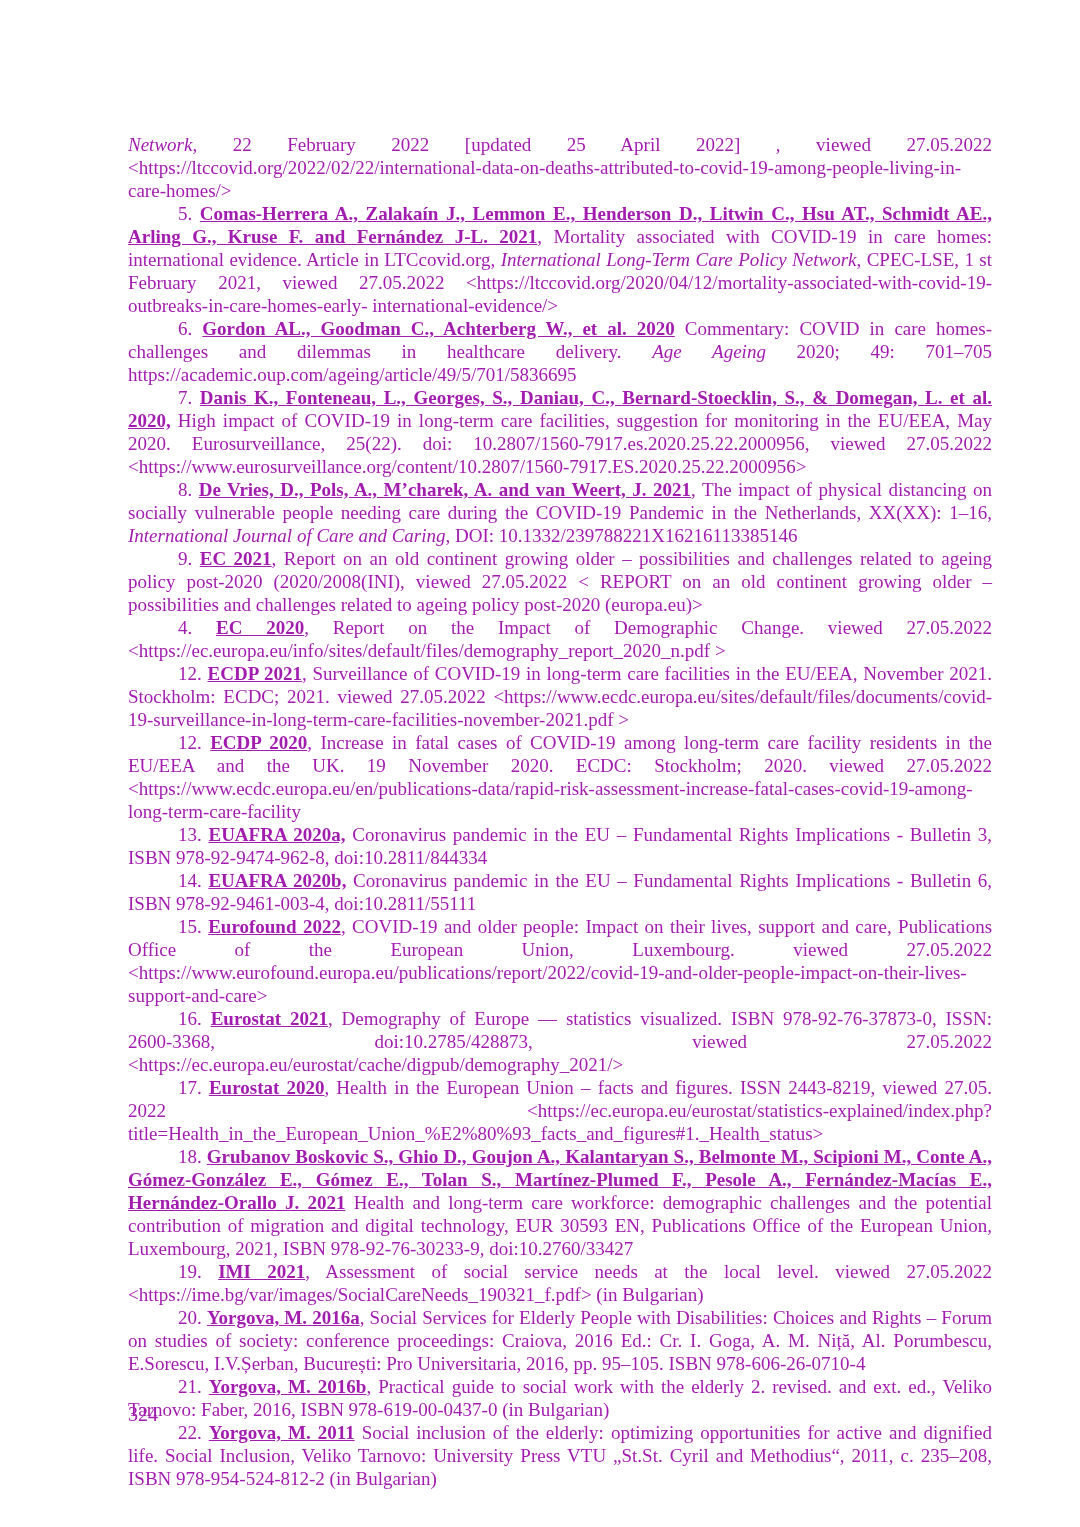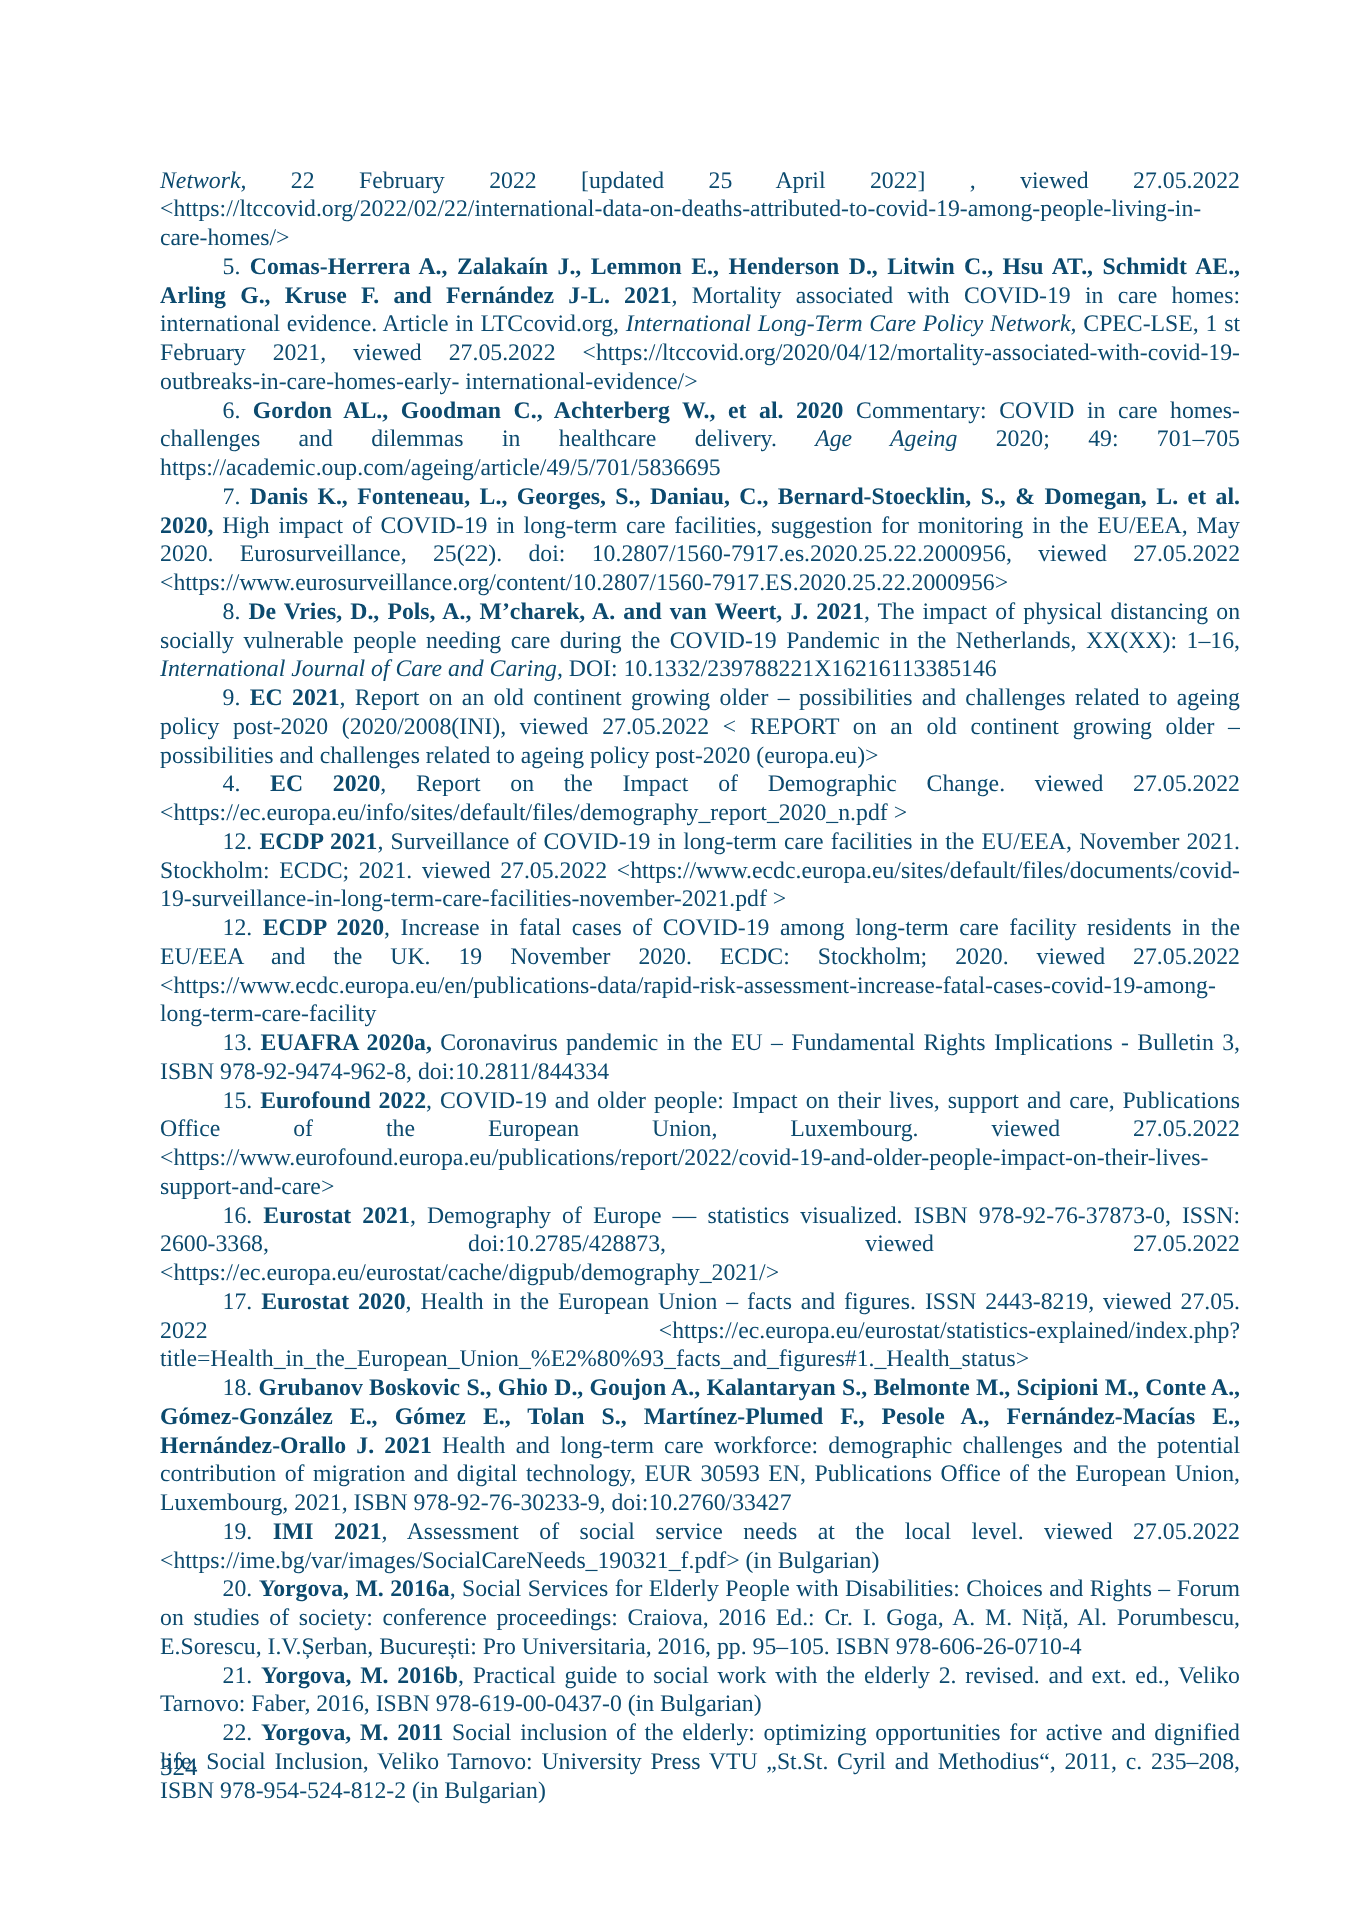--- a/index.html
+++ b/index.html
@@ -2,39 +2,39 @@
 <html><head>
 <meta charset="utf-8">
 <style>
   html, body { margin: 0; padding: 0; background: #ffffff; }
   .page {
     position: relative;
     width: 1080px;
     height: 1527px;
     background: #ffffff;
     font-family: "Liberation Serif", "DejaVu Serif", serif;
-    color: #0c4a6e;
+    color: #a21caf;
     overflow: hidden;
   }
   .content {
     position: absolute;
     left: 128px;
     top: 133px;
     width: 864px;
   }
   .ref {
     margin: 0;
     font-size: 19px;
     line-height: 23px;
     text-align: justify;
     text-indent: 50px;
     overflow-wrap: anywhere;
   }
   .ref.cont { text-indent: 0; }
-  .ref .b { font-weight: bold; }
+  .ref .b { font-weight: bold; text-decoration: underline; }
   .ref .i { font-style: italic; }
   .page-number {
     position: absolute;
     left: 128px;
     top: 1402px;
     font-size: 20px;
     line-height: 24px;
   }
 </style>
 </head>
@@ -45,20 +45,21 @@
       <p class="ref cont"><span class="i">Network</span><span class="r">, 22 February 2022 [updated 25 April 2022] , viewed 27.05.2022 &lt;https://ltccovid.org/2022/02/22/international-data-on-deaths-attributed-to-covid-19-among-people-living-in-care-homes/&gt;</span></p>
       <p class="ref"><span class="r">5. </span><span class="b">Comas-Herrera A., Zalakaín J., Lemmon E., Henderson D., Litwin C., Hsu AT., Schmidt AE., Arling G., Kruse F. and Fernández J-L. 2021</span><span class="r">, Mortality associated with COVID-19 in care homes: international evidence. Article in LTCcovid.org, </span><span class="i">International Long-Term Care Policy Network</span><span class="r">, CPEC-LSE, 1 st February 2021, viewed 27.05.2022 &lt;https://ltccovid.org/2020/04/12/mortality-associated-with-covid-19-outbreaks-in-care-homes-early- international-evidence/&gt;</span></p>
       <p class="ref"><span class="r">6. </span><span class="b">Gordon AL., Goodman C., Achterberg W., et al. 2020</span><span class="r"> Commentary: COVID in care homes-challenges and dilemmas in healthcare delivery. </span><span class="i">Age Ageing</span><span class="r"> 2020; 49: 701–705 https://academic.oup.com/ageing/article/49/5/701/5836695</span></p>
       <p class="ref"><span class="r">7. </span><span class="b">Danis K., Fonteneau, L., Georges, S., Daniau, C., Bernard-Stoecklin, S., &amp; Domegan, L. et al. 2020,</span><span class="r"> High impact of COVID-19 in long-term care facilities, suggestion for monitoring in the EU/EEA, May 2020. Eurosurveillance, 25(22). doi: 10.2807/1560-7917.es.2020.25.22.2000956, viewed 27.05.2022 &lt;https://www.eurosurveillance.org/content/10.2807/1560-7917.ES.2020.25.22.2000956&gt;</span></p>
       <p class="ref"><span class="r">8. </span><span class="b">De Vries, D., Pols, A., M’charek, A. and van Weert, J. 2021</span><span class="r">, The impact of physical distancing on socially vulnerable people needing care during the COVID-19 Pandemic in the Netherlands, XX(XX): 1–16, </span><span class="i">International Journal of Care and Caring</span><span class="r">, DOI: 10.1332/239788221X16216113385146</span></p>
       <p class="ref"><span class="r">9. </span><span class="b">EC 2021</span><span class="r">, Report on an old continent growing older – possibilities and challenges related to ageing policy post-2020 (2020/2008(INI), viewed 27.05.2022 &lt; REPORT on an old continent growing older – possibilities and challenges related to ageing policy post-2020 (europa.eu)&gt;</span></p>
       <p class="ref"><span class="r">4. </span><span class="b">EC 2020</span><span class="r">, Report on the Impact of Demographic Change. viewed 27.05.2022 &lt;https://ec.europa.eu/info/sites/default/files/demography_report_2020_n.pdf &gt;</span></p>
       <p class="ref"><span class="r">12. </span><span class="b">ECDP 2021</span><span class="r">, Surveillance of COVID-19 in long-term care facilities in the EU/EEA, November 2021. Stockholm: ECDC; 2021. viewed 27.05.2022 &lt;https://www.ecdc.europa.eu/sites/default/files/documents/covid-19-surveillance-in-long-term-care-facilities-november-2021.pdf &gt;</span></p>
       <p class="ref"><span class="r">12. </span><span class="b">ECDP 2020</span><span class="r">, Increase in fatal cases of COVID-19 among long-term care facility residents in the EU/EEA and the UK. 19 November 2020. ECDC: Stockholm; 2020. viewed 27.05.2022 &lt;https://www.ecdc.europa.eu/en/publications-data/rapid-risk-assessment-increase-fatal-cases-covid-19-among-long-term-care-facility</span></p>
       <p class="ref"><span class="r">13. </span><span class="b">EUAFRA 2020a,</span><span class="r"> Coronavirus pandemic in the EU – Fundamental Rights Implications - Bulletin 3, ISBN 978-92-9474-962-8, doi:10.2811/844334</span></p>
+      <p class="ref"><span class="r">14. </span><span class="b">EUAFRA 2020b,</span><span class="r"> Coronavirus pandemic in the EU – Fundamental Rights Implications - Bulletin 6, ISBN 978-92-9461-003-4, doi:10.2811/55111</span></p>
       <p class="ref"><span class="r">15. </span><span class="b">Eurofound 2022</span><span class="r">, COVID-19 and older people: Impact on their lives, support and care, Publications Office of the European Union, Luxembourg. viewed 27.05.2022 &lt;https://www.eurofound.europa.eu/publications/report/2022/covid-19-and-older-people-impact-on-their-lives-support-and-care&gt;</span></p>
       <p class="ref"><span class="r">16. </span><span class="b">Eurostat 2021</span><span class="r">, Demography of Europe — statistics visualized. ISBN 978-92-76-37873-0, ISSN: 2600-3368, doi:10.2785/428873, viewed 27.05.2022 &lt;https://ec.europa.eu/eurostat/cache/digpub/demography_2021/&gt;</span></p>
       <p class="ref"><span class="r">17. </span><span class="b">Eurostat 2020</span><span class="r">, Health in the European Union – facts and figures. ISSN 2443-8219, viewed 27.05. 2022 &lt;https://ec.europa.eu/eurostat/statistics-explained/index.php?title=Health_in_the_European_Union_%E2%80%93_facts_and_figures#1._Health_status&gt;</span></p>
       <p class="ref"><span class="r">18. </span><span class="b">Grubanov Boskovic S., Ghio D., Goujon A., Kalantaryan S., Belmonte M., Scipioni M., Conte A., Gómez-González E., Gómez E., Tolan S., Martínez-Plumed F., Pesole A., Fernández-Macías E., Hernández-Orallo J. 2021</span><span class="r"> Health and long-term care workforce: demographic challenges and the potential contribution of migration and digital technology, EUR 30593 EN, Publications Office of the European Union, Luxembourg, 2021, ISBN 978-92-76-30233-9, doi:10.2760/33427</span></p>
       <p class="ref"><span class="r">19. </span><span class="b">IMI 2021</span><span class="r">, Assessment of social service needs at the local level. viewed 27.05.2022 &lt;https://ime.bg/var/images/SocialCareNeeds_190321_f.pdf&gt; (in Bulgarian)</span></p>
       <p class="ref"><span class="r">20. </span><span class="b">Yorgova, M. 2016a</span><span class="r">, Social Services for Elderly People with Disabilities: Choices and Rights – Forum on studies of society: conference proceedings: Craiova, 2016 Ed.: Cr. I. Goga, A. M. Niță, Al. Porumbescu, E.Sorescu, I.V.Șerban, București: Pro Universitaria, 2016, pp. 95–105. ISBN 978-606-26-0710-4</span></p>
       <p class="ref"><span class="r">21. </span><span class="b">Yorgova, M. 2016b</span><span class="r">, Practical guide to social work with the elderly 2. revised. and ext. ed., Veliko Tarnovo: Faber, 2016, ISBN 978-619-00-0437-0 (in Bulgarian)</span></p>
       <p class="ref"><span class="r">22. </span><span class="b">Yorgova, M. 2011</span><span class="r"> Social inclusion of the elderly: optimizing opportunities for active and dignified life. Social Inclusion, Veliko Tarnovo: University Press VTU „St.St. Cyril and Methodius“, 2011, c. 235–208, ISBN 978-954-524-812-2 (in Bulgarian)</span></p>
     </div>
   <div class="page-number">324</div>

